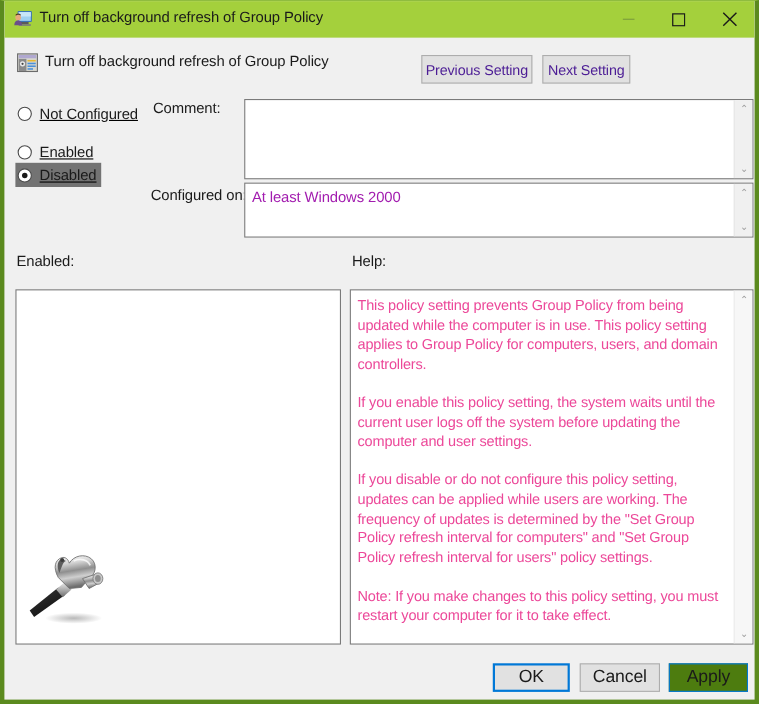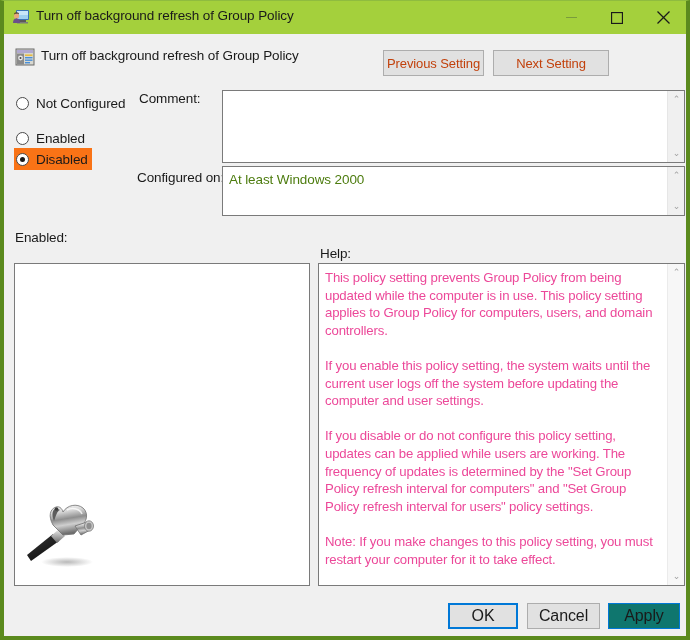--- a/index.html
+++ b/index.html
@@ -76,41 +76,42 @@
   }
 
   .navbtn {
     position: absolute;
     top: 49px;
     height: 26px;
     background: #e1e1e1;
     border: 1px solid #adadad;
     font-family: "Liberation Sans", sans-serif;
     font-size: 13px;
-    color: #c2410c;
+    color: #4c1d95;
     padding: 0;
     cursor: default;
     letter-spacing: -0.1px;
   }
   #btn-prev-setting { left: 379px; width: 101px; }
-  #btn-next-setting { left: 489px; width: 116px; }
+  #btn-next-setting { left: 489px; width: 80px; }
 
   
   .radio-row {
     position: absolute;
     left: 10px;
     height: 22px;
     display: flex;
     align-items: center;
     padding: 0 4px 0 2px;
     cursor: default;
+    text-decoration: underline;
   }
   #radio-not-configured { top: 91px; }
   #radio-enabled        { top: 126px; }
-  #radio-disabled       { top: 147px; background: #f97316; }
+  #radio-disabled       { top: 147px; background: #737373; }
 
   .radio-mark {
     width: 13px; height: 13px;
     border-radius: 50%;
     border: 1px solid #4a4a4a;
     background: #fff;
     margin-right: 7px;
     flex: 0 0 auto;
     position: relative;
   }
@@ -133,37 +134,37 @@
   .field-label {
     position: absolute;
     font-size: 13.5px;
     color: #1a1a1a;
     white-space: nowrap;
     letter-spacing: -0.1px;
   }
   #label-comment      { left: 135px; top: 90px; }
   #label-supported-on { left: 133px; top: 169px; }
   #label-options      { left: 11px;  top: 229px; }
-  #label-help         { left: 316px; top: 229px; margin-top: 16px; }
+  #label-help         { left: 316px; top: 229px; }
 
   
   .textbox {
     position: absolute;
     background: #ffffff;
     border: 1px solid #7a7a7a;
     overflow: hidden;
   }
   #comment-box      { left: 218px; top: 89px;  width: 463px; height: 73px; }
   #supported-on-box { left: 218px; top: 165px; width: 463px; height: 50px; }
 
   .tb-text {
     position: absolute;
     left: 6px; top: 5px;
     font-size: 13.5px;
-    color: #4d7c0f;
+    color: #a21caf;
     white-space: nowrap;
     letter-spacing: -0.1px;
   }
 
   
   .sbar {
     position: absolute;
     right: 0; top: 0;
     width: 17px; height: 100%;
     background: #f0f0f0;
@@ -244,21 +245,21 @@
     background: #e1e1e1;
     border: 2px solid #0078d7;
   }
   #btn-cancel {
     left: 523px; width: 73px;
     background: #e1e1e1;
     border: 1px solid #adadad;
   }
   #btn-apply {
     left: 604px; width: 72px;
-    background: #0f766e;
+    background: #4d7c0f;
     border: 1px solid #0078d7;
   }
 </style>
 </head>
 <body>
 
 <div id="window">
 
   <div id="titlebar">
 

